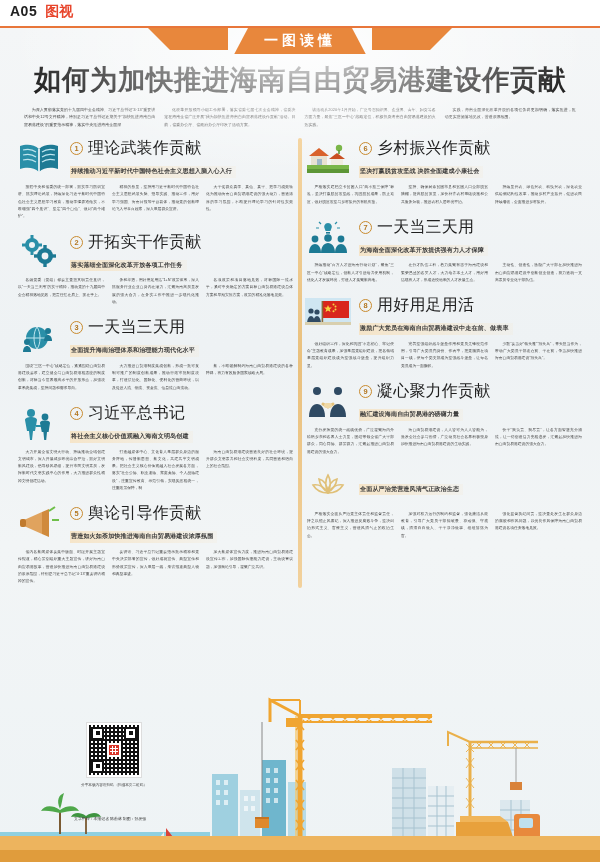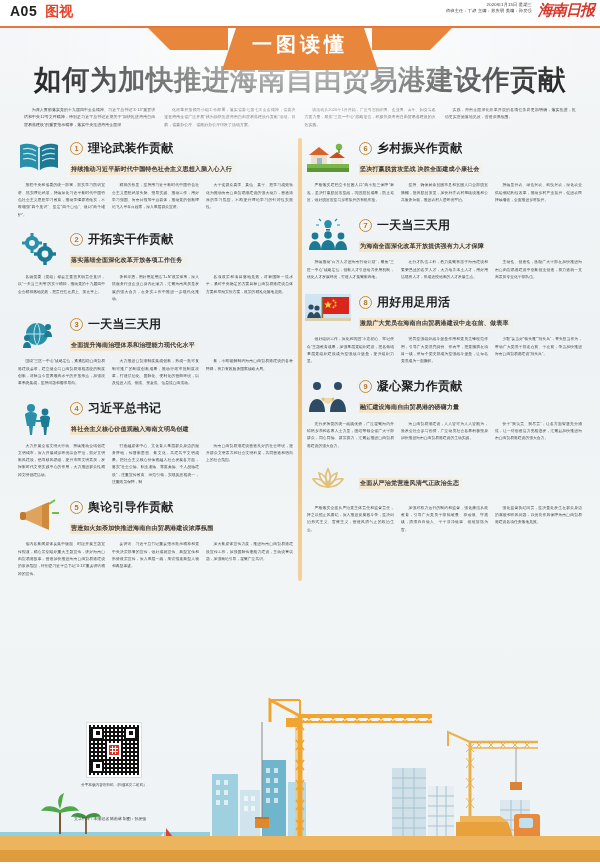--- a/index.html
+++ b/index.html
@@ -40,22 +40,22 @@
     background:
       radial-gradient(ellipse 420px 180px at 50% 2%, rgba(255,255,255,.9), rgba(255,255,255,0) 70%);
     pointer-events:none;
   }
 
   
   .ribbon-wrap { position:relative; height:30px; margin-top:0; }
   .ribbon {
     position:absolute; left:50%; top:0; transform:translateX(-50%);
     background:#e8873c; color:#fff;
-    font-size:20px; font-weight:bold; letter-spacing:4px;
-    padding:5px 30px 15px 30px;
+    font-size:14px; font-weight:bold; letter-spacing:4px;
+    padding:5px 30px 6px 30px;
     clip-path:polygon(14px 0, calc(100% - 14px) 0, 100% 100%, 0 100%);
     line-height:1.1;
   }
   .ribbon-tail-l, .ribbon-tail-r {
     position:absolute; top:0; height:22px; width:80px; background:#e8873c;
   }
   .ribbon-tail-l { left:148px; clip-path:polygon(0 0, 100% 0, 100% 100%, 22px 100%); }
   .ribbon-tail-r { right:148px; clip-path:polygon(0 0, 100% 0, calc(100% - 22px) 100%, 0 100%); }
 
   .main-title {
@@ -91,21 +91,21 @@
   }
   .item-icon svg { display:block; }
   .item-titles { flex:1; min-width:0; }
   .item-title-row { display:flex; align-items:center; gap:5px; }
   .num-badge {
     width:13px; height:13px; border:1px solid #c98b2f; border-radius:50%;
     color:#b3761f; font-size:7.4px; font-weight:bold;
     display:flex; align-items:center; justify-content:center; flex:0 0 13px;
     letter-spacing:-.3px;
   }
-  .item-title { font-size:12px; font-weight:bold; color:#1f1f1f; letter-spacing:.2px; }
+  .item-title { font-size:16px; font-weight:normal; color:#1f1f1f; letter-spacing:.2px; }
   .item-sub {
     font-size:6.1px; font-weight:bold; color:#3d3d3d; margin-top:2.5px;
     background:linear-gradient(90deg,rgba(246,226,193,.85),rgba(246,226,193,.15));
     display:inline-block; padding:1px 4px 1.5px 1px; letter-spacing:.1px;
   }
   .item-body { display:flex; gap:7px; padding:3px 2px 0 2px; }
   .item-body p {
     flex:1; font-size:3.75px; line-height:1.95; color:#3f3f3f;
     text-align:justify; text-indent:2em; letter-spacing:.05px;
   }
@@ -150,27 +150,20 @@
 </style>
 </head>
 <body>
 
 <div class="page">
 
   <div class="masthead">
     <div class="mh-left">
       <span class="mh-folio">A05</span>
       <span class="mh-section">图视</span>
-    </div>
-    <div class="mh-right">
-      <div class="mh-meta">
-        <div class="mh-date">2020年1月15日 星期三</div>
-        <div class="mh-credits">值班主任：丁静  主编：苏庆明  美编：孙发强</div>
-      </div>
-      <div class="mh-logo">海南日报</div>
     </div>
   </div>
 
   <div class="poster">
 
     <div class="ribbon-wrap">
       <div class="ribbon-tail-l"></div>
       <div class="ribbon-tail-r"></div>
       <div class="ribbon">一图读懂</div>
     </div>

